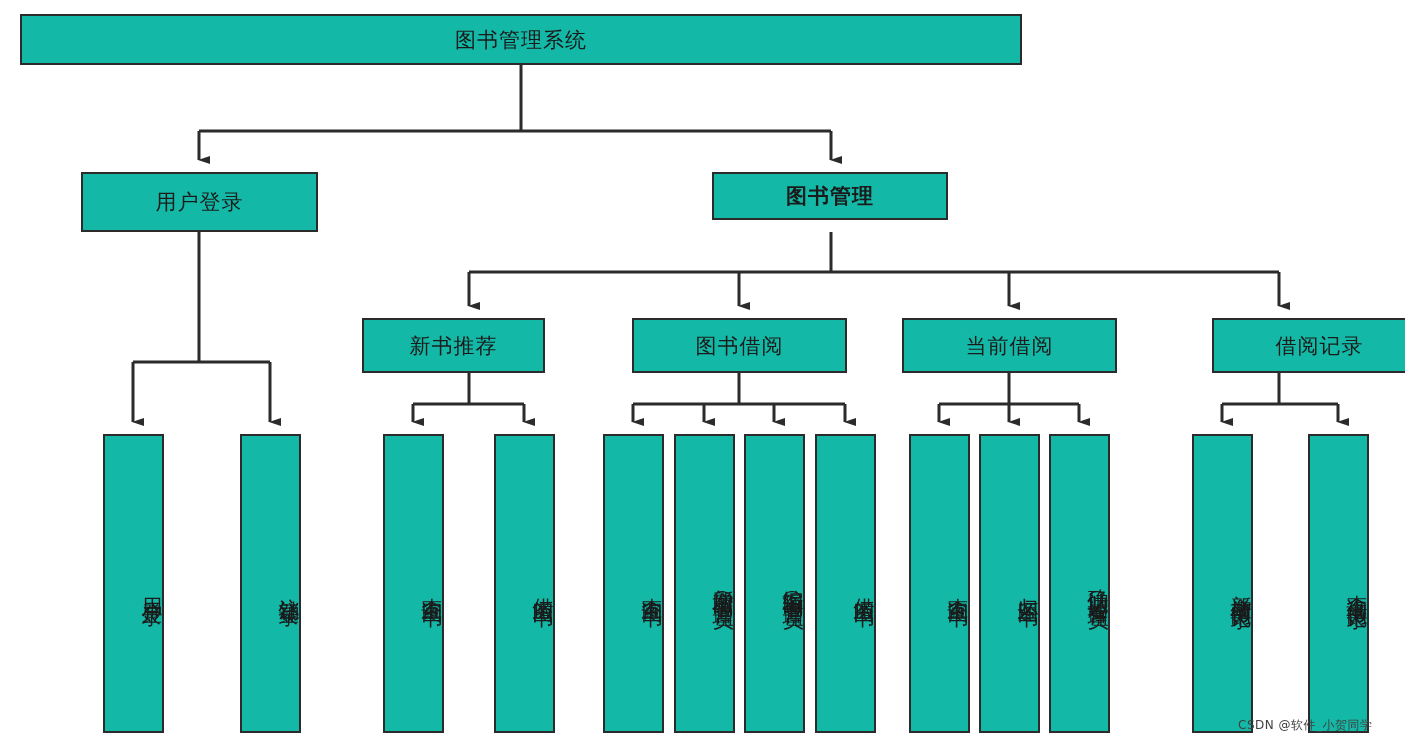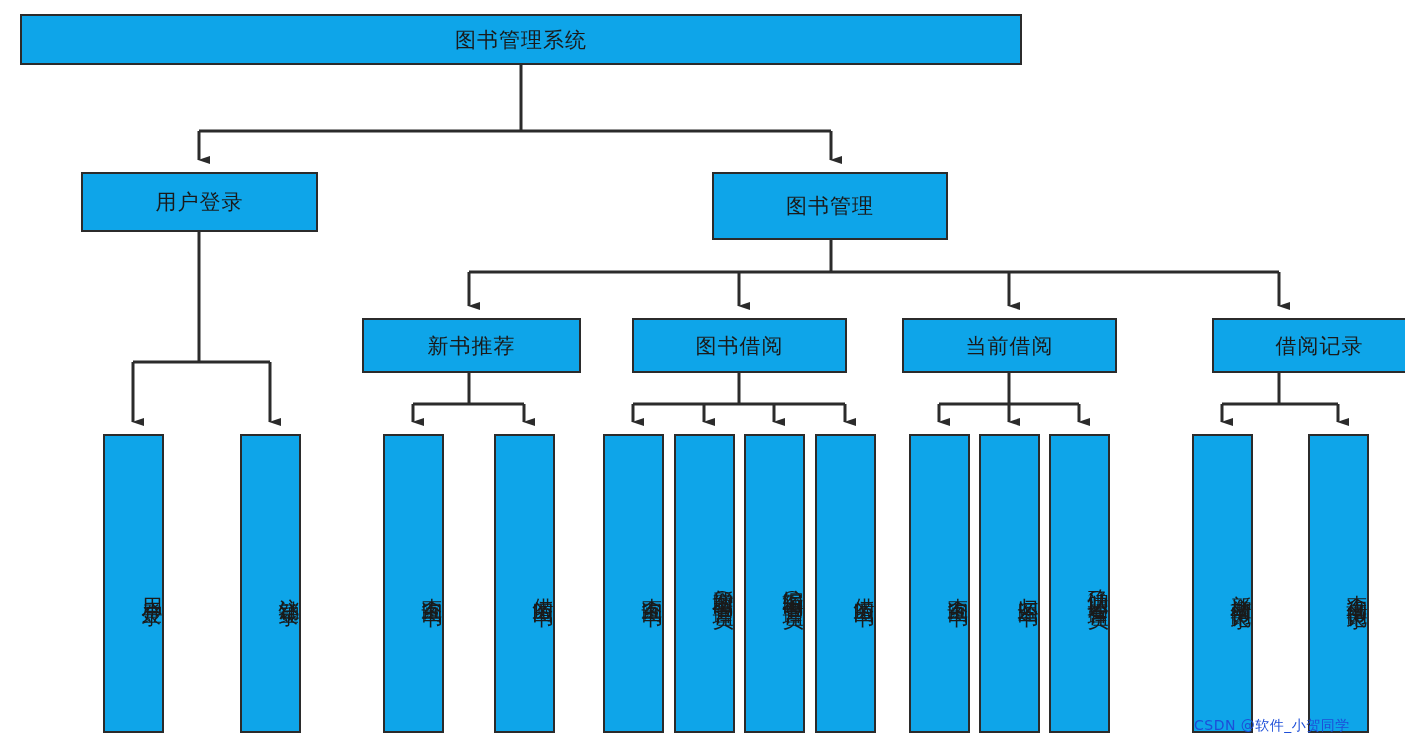--- a/index.html
+++ b/index.html
@@ -14,21 +14,21 @@
     position: relative;
     width: 1405px;
     height: 747px;
     background: #ffffff;
     overflow: hidden;
   }
   .node {
     position: absolute;
     box-sizing: border-box;
     border: 2px solid #2b2b2b;
-    background: #0ea5e9;
+    background: #14b8a6;
     display: flex;
     align-items: center;
     justify-content: center;
     color: #1a1a1a;
   }
   .node.horiz {
     font-size: 21px;
     letter-spacing: 1px;
     white-space: nowrap;
   }
@@ -48,24 +48,25 @@
   svg.edges {
     position: absolute;
     left: 0;
     top: 0;
     width: 1405px;
     height: 747px;
     pointer-events: none;
   }
   .watermark {
     position: absolute;
-    font-size: 14px;
-    color: #1d4ed8;
+    font-size: 12px;
+    color: #404040;
     white-space: nowrap;
     letter-spacing: 0.5px;
+    margin-left: 44px;
   }
 </style>
 </head>
 <body>
 
 <div id="canvas">
 
   <svg class="edges" viewBox="0 0 1405 747" xmlns="http://www.w3.org/2000/svg">
     <defs>
       <marker id="arw" markerWidth="10" markerHeight="12" refX="4" refY="11" orient="auto" markerUnits="userSpaceOnUse">
@@ -116,25 +117,25 @@
     </g>
   </svg>
 
   <div class="node horiz" style="left:20px; top:14px; width:1002px; height:51px;">
     <span>图书管理系统</span>
   </div>
 
   <div class="node horiz" style="left:81px; top:172px; width:237px; height:60px;">
     <span>用户登录</span>
   </div>
-  <div class="node horiz" style="left:712px; top:172px; width:236px; height:68px;">
+  <div class="node horiz" style="left:712px; top:172px; width:236px; height:48px;font-weight:bold;">
     <span>图书管理</span>
   </div>
 
-  <div class="node horiz" style="left:362px; top:318px; width:219px; height:55px;font-family:Liberation Serif, serif;">
+  <div class="node horiz" style="left:362px; top:318px; width:183px; height:55px;font-family:Liberation Serif, serif;">
     <span>新书推荐</span>
   </div>
   <div class="node horiz" style="left:902px; top:318px; width:215px; height:55px;">
     <span>当前借阅</span>
   </div>
   <div class="node horiz" style="left:632px; top:318px; width:215px; height:55px;">
     <span>图书借阅</span>
   </div>
   <div class="node horiz" style="left:1172px; top:318px; width:215px; height:55px;margin-left:40px;">
     <span>借阅记录</span>

